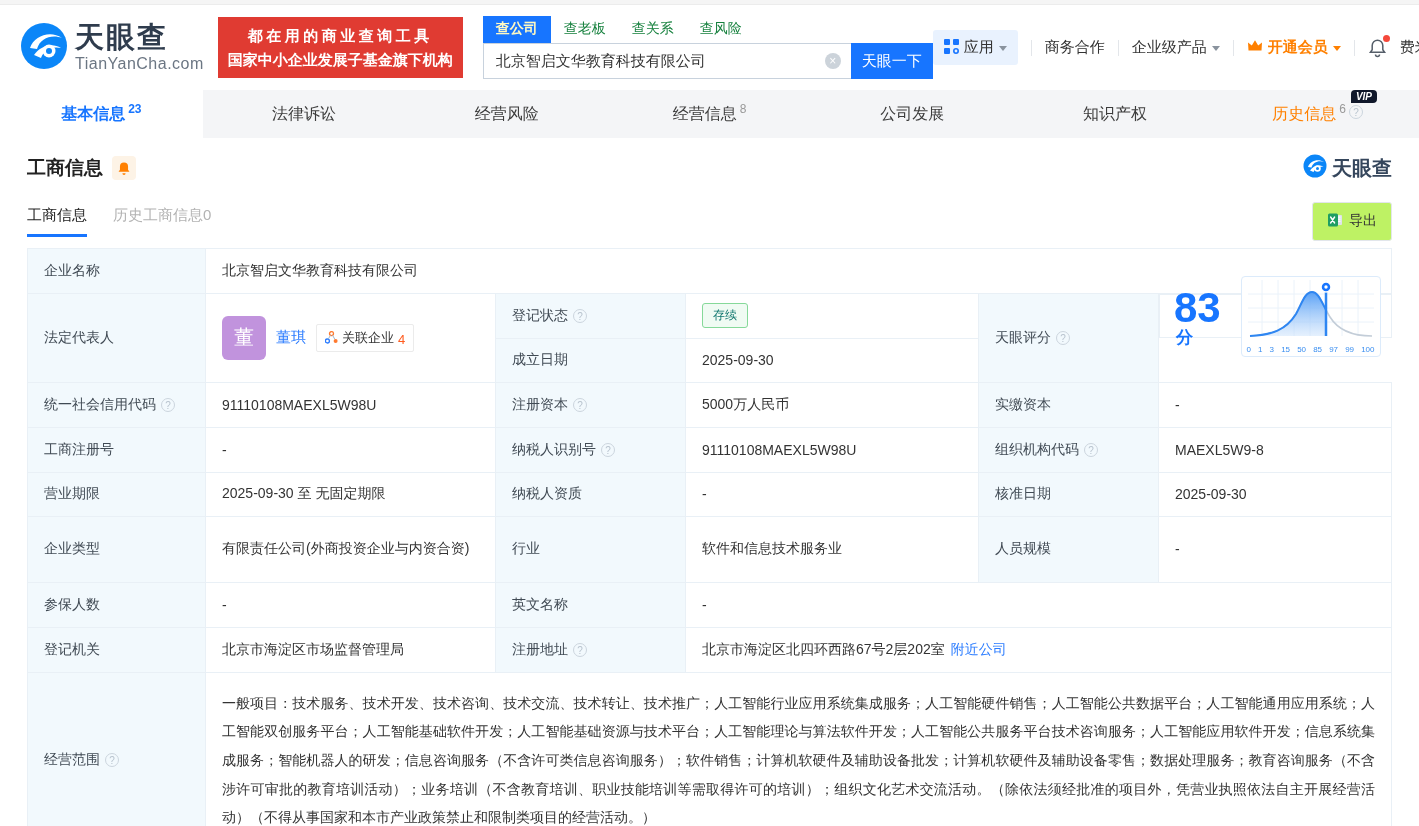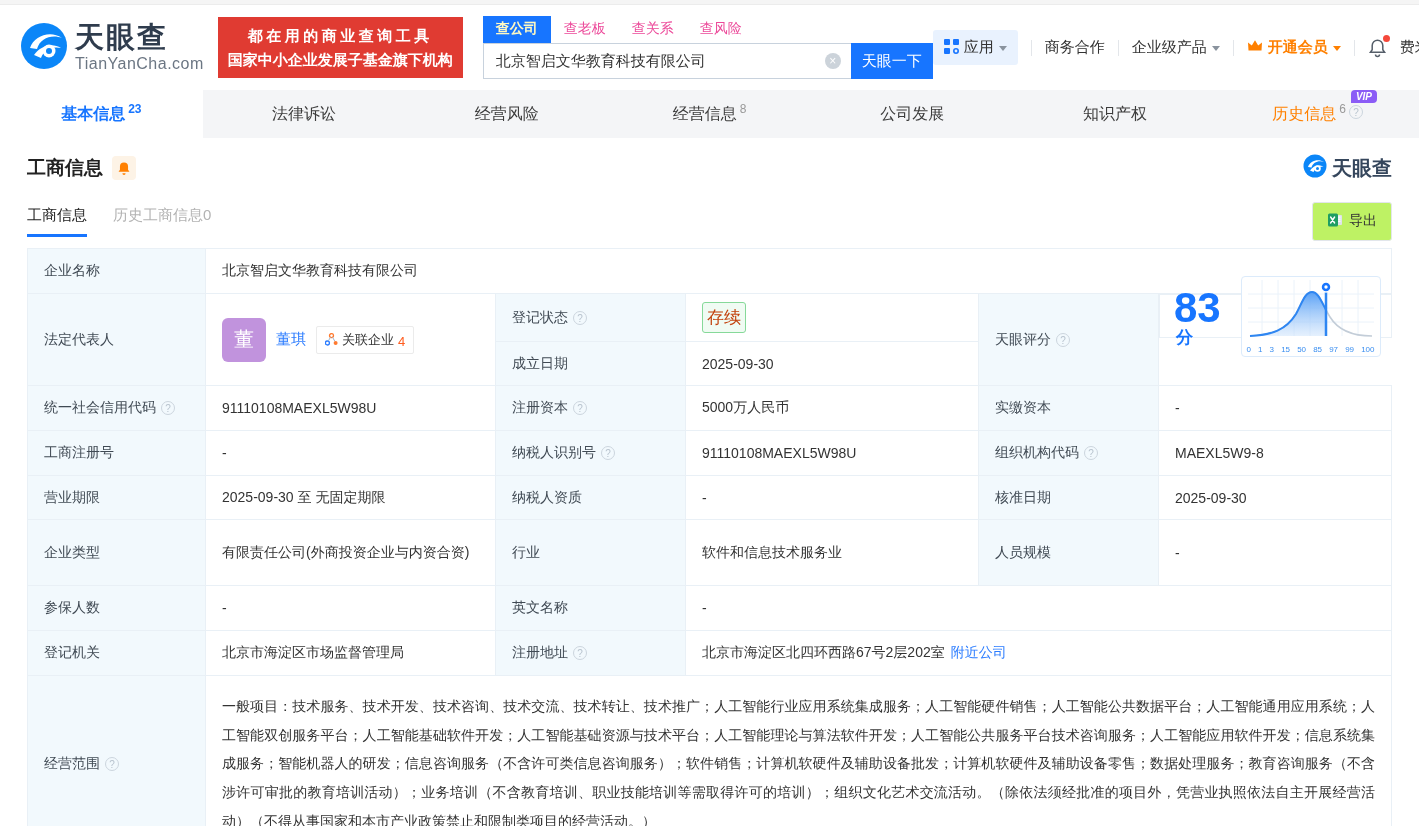--- a/index.html
+++ b/index.html
@@ -9,21 +9,21 @@
 
   
   .topbar { height:85px; display:flex; align-items:center; padding:0 18px 0 20px; background:#fff; }
   .logo { display:flex; align-items:center; gap:7px; cursor:pointer; flex:0 0 auto; }
   .logo-text .lt1 { font-size:29px; font-weight:bold; color:#2f3c4d; letter-spacing:2px; line-height:1; }
   .logo-text .lt2 { font-size:16px; font-weight:normal; color:#6b7683; letter-spacing:.5px; margin-top:3px; }
   .slogan { margin-left:14px; background:#e03b32; color:#fff; padding:7px 10px; font-size:15px; font-weight:bold; line-height:1.55; text-align:center; flex:0 0 auto; }
   .slogan .sl1 { letter-spacing:3.5px; }
   .search-area { margin-left:20px; width:450px; flex:0 0 auto; }
   .search-tabs { display:flex; font-size:14px; }
-  .search-tab { padding:4px 13px 5px; cursor:pointer; color:#ec4899; }
+  .search-tab { padding:4px 13px 5px; cursor:pointer; color:#15803d; }
   .search-tab.active { background:#1775ff; color:#fef9c3; font-weight:bold; }
   .search-box { display:flex; height:36px; }
   .search-input-wrap { position:relative; flex:1; }
   .search-input-wrap input { width:100%; height:36px; border:1px solid #c8d2dd; border-right:none; padding:0 34px 0 12px; font-size:15px; color:#333; outline:none; font-family:inherit; }
   .clear-icon { position:absolute; right:10px; top:10px; width:16px; height:16px; border-radius:50%; background:#ccd3da; color:#fff; font-size:12px; line-height:16px; text-align:center; cursor:pointer; }
   .clear-icon::before { content:"\00d7"; }
   .search-btn { width:82px; background:#1775ff; color:#fff; border:none; font-size:15px; cursor:pointer; font-family:inherit; }
 
   .user-nav { margin-left:auto; display:flex; align-items:center; gap:13px; font-size:15px; color:#333; white-space:nowrap; }
   .nav-item { display:flex; align-items:center; gap:5px; cursor:pointer; }
@@ -37,21 +37,21 @@
 
   
   .main-tabs { height:48px; background:#f4f5f7; display:flex; }
   .main-tab { flex:1; display:flex; align-items:center; justify-content:center; font-size:16px; color:#3c3c3c; cursor:pointer; position:relative; }
   .main-tab.active { background:#fff; color:#1775ff; font-weight:bold; }
   .tab-inner { position:relative; display:flex; align-items:flex-start; gap:3px; }
   .tab-count { font-size:12px; color:#999; margin-top:-2px; }
   .main-tab.active .tab-count { color:#1775ff; }
   .tab-count:empty { display:none; }
   .main-tab.vip-tab { color:#ff8000; }
-  .vip-badge { position:absolute; top:-14px; right:-14px; background:#8b5cf6; color:#fff; font-size:10px; font-weight:bold; padding:1px 5px; border-radius:4px 4px 4px 0; font-style:italic; }
+  .vip-badge { position:absolute; top:-14px; right:-14px; background:#0f172a; color:#fff; font-size:10px; font-weight:bold; padding:1px 5px; border-radius:4px 4px 4px 0; font-style:italic; }
   .help { display:inline-block; width:14px; height:14px; border:1px solid #ccd5de; border-radius:50%; color:#b8c3ce; font-size:10px; line-height:13px; text-align:center; cursor:pointer; flex:0 0 auto; }
   .help::before { content:"?"; }
   .tab-help { margin-top:1px; }
 
   
   .section-head { display:flex; align-items:center; padding:16px 27px 8px; }
   .section-title { font-size:19px; font-weight:bold; color:#222; }
   .bell-badge { margin-left:9px; width:24px; height:24px; background:#fdf3e6; border-radius:4px; display:flex; align-items:center; justify-content:center; cursor:pointer; }
   .watermark { margin-left:auto; display:flex; align-items:center; gap:5px; }
   .watermark .wm-text { font-size:20px; font-weight:bold; color:#35465c; }
@@ -67,21 +67,21 @@
   .info-table { width:1365px; margin:6px 27px 0; border-collapse:collapse; table-layout:fixed; font-size:14px; }
   .info-table td { border:1px solid #e9f0f6; padding:8px 16px; vertical-align:middle; color:#333; }
   .info-table td.lbl { background:#f2f9fd; color:#404a54; }
   .lbl-inner { display:flex; align-items:center; gap:5px; }
   tr.h45 td { height:45px; } tr.h44 td { height:44px; } tr.h66 td { height:66px; }
   .legal-cell { display:flex; align-items:center; gap:10px; }
   .avatar { width:44px; height:44px; border-radius:6px; background:#c193dd; color:#fff; font-size:20px; display:flex; align-items:center; justify-content:center; flex:0 0 auto; cursor:pointer; }
   .person-link { color:#2b7cff; font-size:15px; cursor:pointer; }
   .rel-badge { display:inline-flex; align-items:flex-end; gap:4px; border:1px solid #ebebeb; background:#fff; padding:4px 8px; font-size:13px; color:#333; cursor:pointer; border-radius:2px; }
   .rel-count { color:#ff5c1f; }
-  .status-badge { display:inline-block; border:1px solid #86d999; background:#f0fbf3; color:#c2410c; padding:3px 4px; border-radius:3px; font-size:17px; cursor:default; }
+  .status-badge { display:inline-block; border:1px solid #86d999; background:#f0fbf3; color:#0f766e; padding:3px 10px; border-radius:3px; font-size:12px; cursor:default; }
   .addr-link { color:#2b7cff; cursor:pointer; margin-left:6px; }
   .scope-text { line-height:2.05; text-align:justify; color:#333; }
   .score-cell { display:flex; align-items:center; justify-content:space-between; gap:8px; padding:4px 10px 4px 14px !important; }
   .score-num { font-size:42px; font-weight:bold; color:#1775ff; line-height:1; }
   .score-unit { font-size:17px; font-weight:bold; margin-left:2px; }
   .score-chart { width:140px; border:1px solid #dcebfb; border-radius:4px; padding:3px 4px 2px; background:#fff; }
   .score-ticks { display:flex; justify-content:space-between; font-size:8px; color:#3a8ef0; padding:0 1px; }
 </style>
 </head>
 <body>

